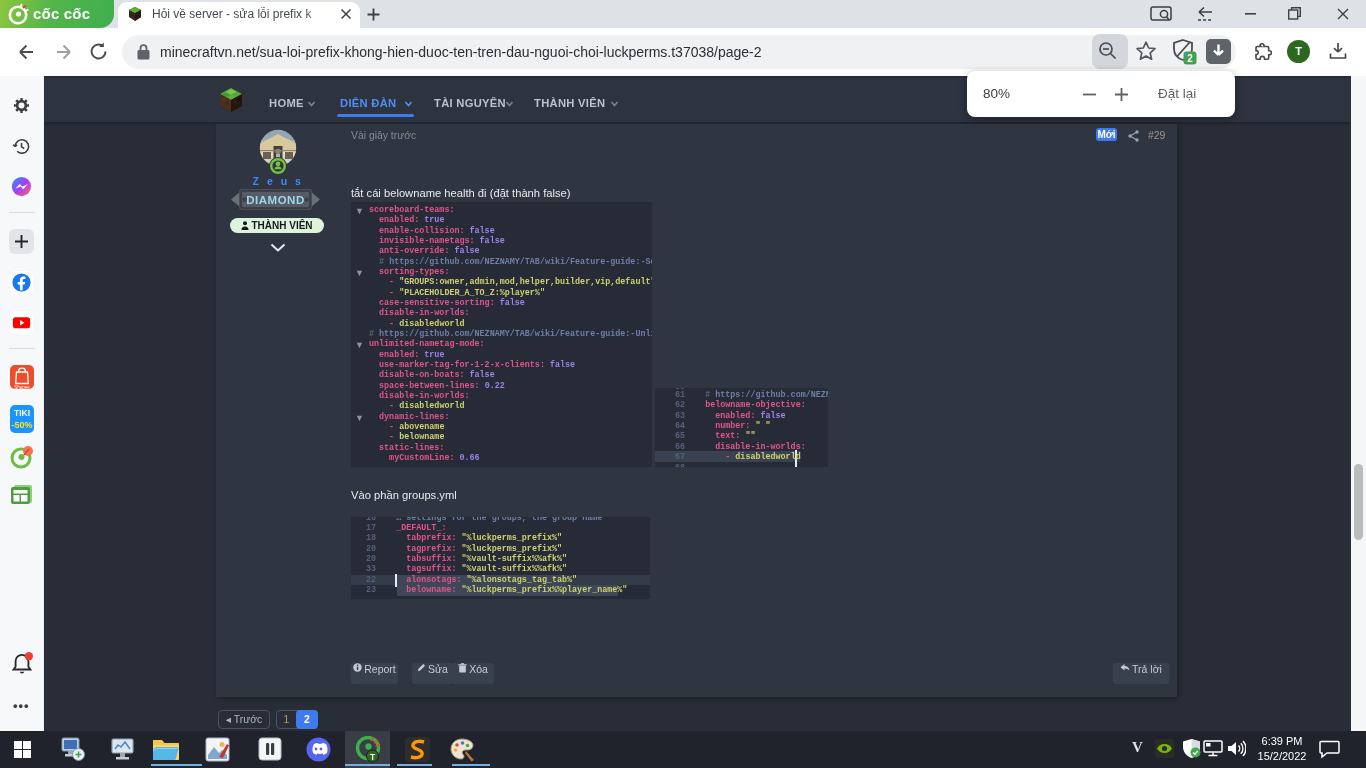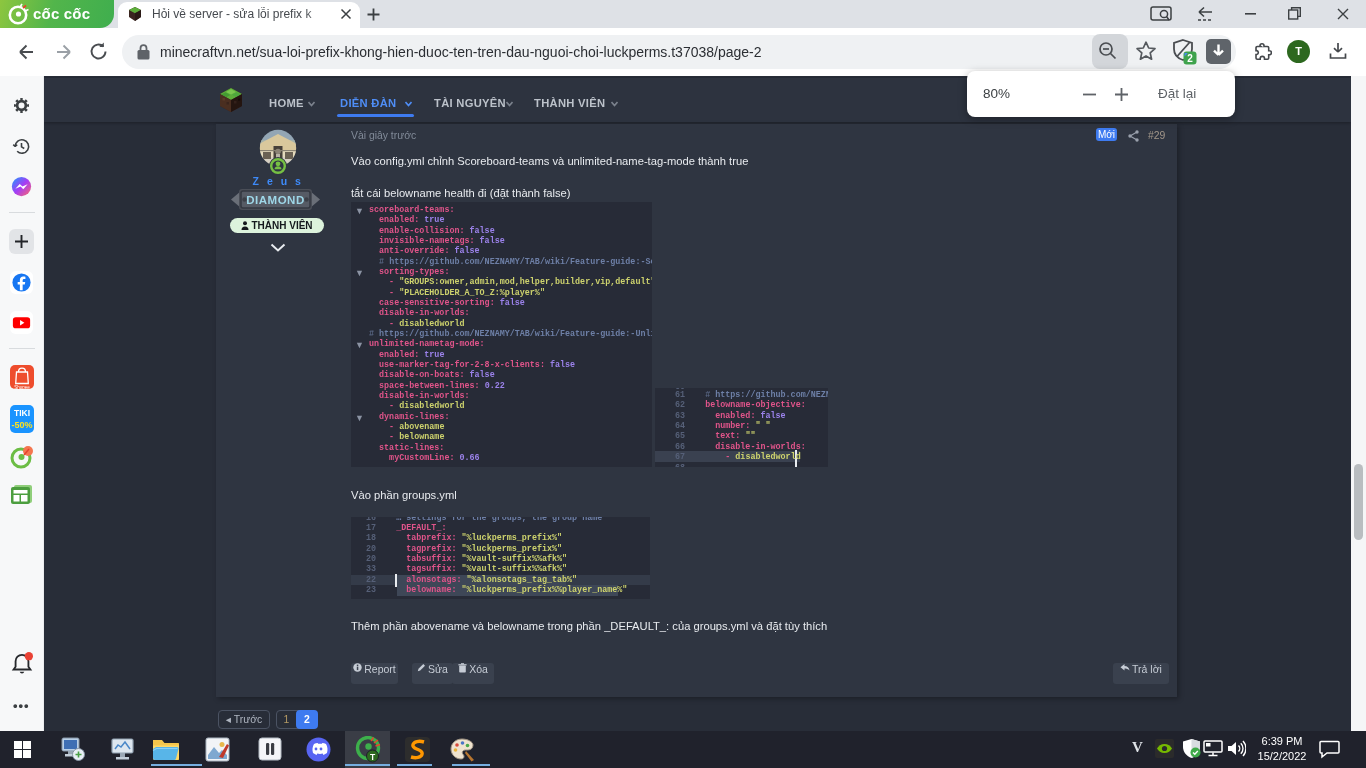--- a/index.html
+++ b/index.html
@@ -42,21 +42,21 @@
 #zeus { position:absolute; left:0px; top:51px; width:124px; text-align:center; color:#3e8af8; font-weight:bold;
   font-size:10.5px; letter-spacing:2.5px; }
 #diamond { position:absolute; left:15px; top:63px; width:89px; height:25px; }
 #tvpill { position:absolute; left:14px; top:94px; width:94px; height:15px; background:#ddf3dc; border-radius:8px;
   font-size:10px; font-weight:bold; color:#14181c; text-align:center; line-height:15px; }
 
 .w { color:#e8ebef; font-size:11.2px; }
 #ts { position:absolute; left:135px; top:6px; font-size:10.4px; color:#828b99; }
 #meta29 { position:absolute; left:932px; top:6px; font-size:10.4px; color:#a2978a; }
 #moi { position:absolute; left:880px; top:4px; width:21px; height:13px; background:#3e7bf0; border-radius:3px;
-  color:#fff; font-size:10px; font-weight:normal; text-align:center; line-height:13px; }
+  color:#fff; font-size:10px; font-weight:bold; text-align:center; line-height:13px; }
 .codebg { position:absolute; background:#272b37; }
 pre { font-family:"Liberation Mono",monospace; font-size:8.4px; font-weight:bold; line-height:10.33px; }
 .k { color:#e0548a; } .v { color:#9b82ea; } .s { color:#cdd26d; } .c { color:#5a6886; }
 .cu { color:#6d7fa6; } .n { color:#566078; } .fold { color:#8b93a3; }
 .btn { position:absolute; top:539px; height:21px; background:#3a414e; border-radius:3px; color:#c6ccd5;
   font-size:10.5px; display:flex; align-items:flex-start; justify-content:center; white-space:nowrap; }
 
 .pgbtn { position:absolute; top:634px; height:19px; border:1px solid #4b5363; border-radius:4px;
   color:#aeb5c0; font-size:10.4px; line-height:17px; text-align:center; }
 
@@ -308,21 +308,20 @@
    </svg>
    <div id="ts">Vài giây trước</div>
    <div id="moi">Mới</div>
    <svg style="position:absolute;left:912px;top:6px" width="11" height="12" viewBox="0 0 11 12">
     <circle cx="9" cy="2" r="1.7" fill="#9aa1ad"></circle>
         <circle cx="9" cy="10" r="1.7" fill="#9aa1ad"></circle>
         <circle cx="2" cy="6" r="1.7" fill="#9aa1ad"></circle>
     <path d="M2 6 L9 2 M2 6 L9 10" stroke="#9aa1ad" stroke-width="1.2"></path>
    </svg>
    <div id="meta29">#29</div>
-   <div class="w" style="position:absolute;left:135px;top:31px">Vào config.yml chỉnh Scoreboard-teams và unlimited-name-tag-mode thành true</div>
    <div class="w" style="position:absolute;left:135px;top:63px">tắt cái belowname health đi (đặt thành false)</div>
    <div class="codebg" id="code1" style="left:135px;top:78px;width:301px;height:265px;overflow:hidden">
 <div class="fold" style="position:absolute;left:4px;top:4px;font-size:9px">▼</div>
 <div class="fold" style="position:absolute;left:4px;top:66px;font-size:9px">▼</div>
 <div class="fold" style="position:absolute;left:4px;top:138px;font-size:9px">▼</div>
 <div class="fold" style="position:absolute;left:4px;top:211px;font-size:9px">▼</div>
 <pre style="position:absolute;left:18px;top:3px"><span class="k">scoreboard-teams:</span>
   <span class="k">enabled:</span> <span class="v">true</span>
   <span class="k">enable-collision:</span> <span class="v">false</span>
   <span class="k">invisible-nametags:</span> <span class="v">false</span>
@@ -330,21 +329,21 @@
   <span class="c"># </span><span class="cu">https://github.com/NEZNAMY/TAB/wiki/Feature-guide:-Sort</span>
   <span class="k">sorting-types:</span>
     <span class="k">-</span> <span class="s">"GROUPS:owner,admin,mod,helper,builder,vip,default"</span>
     <span class="k">-</span> <span class="s">"PLACEHOLDER_A_TO_Z:%player%"</span>
   <span class="k">case-sensitive-sorting:</span> <span class="v">false</span>
   <span class="k">disable-in-worlds:</span>
     <span class="k">-</span> <span class="s">disabledworld</span>
 <span class="c"># </span><span class="cu">https://github.com/NEZNAMY/TAB/wiki/Feature-guide:-Unli</span>
 <span class="k">unlimited-nametag-mode:</span>
   <span class="k">enabled:</span> <span class="v">true</span>
-  <span class="k">use-marker-tag-for-2-8-x-clients:</span> <span class="v">false</span>
+  <span class="k">use-marker-tag-for-1-2-x-clients:</span> <span class="v">false</span>
   <span class="k">disable-on-boats:</span> <span class="v">false</span>
   <span class="k">space-between-lines:</span> <span class="v">0.22</span>
   <span class="k">disable-in-worlds:</span>
     <span class="k">-</span> <span class="s">disabledworld</span>
   <span class="k">dynamic-lines:</span>
     <span class="k">-</span> <span class="s">abovename</span>
     <span class="k">-</span> <span class="s">belowname</span>
   <span class="k">static-lines:</span>
     <span class="k">myCustomLine:</span> <span class="v">0.66</span></pre>
    </div>
@@ -369,21 +368,20 @@
 <div style="position:absolute;left:44px;top:57px;width:1.5px;height:13px;background:#e8ebef"></div>
 <pre style="position:absolute;left:15px;top:-4.3px"><span class="n">16</span>    <span class="cu">… settings for the groups, the group name</span>
 <span class="n">17</span>    <span class="k">_DEFAULT_:</span>
 <span class="n">18</span>      <span class="k">tabprefix:</span> <span class="s">"%luckperms_prefix%"</span>
 <span class="n">20</span>      <span class="k">tagprefix:</span> <span class="s">"%luckperms_prefix%"</span>
 <span class="n">20</span>      <span class="k">tabsuffix:</span> <span class="s">"%vault-suffix%%afk%"</span>
 <span class="n">33</span>      <span class="k">tagsuffix:</span> <span class="s">"%vault-suffix%%afk%"</span>
 <span class="n">22</span>      <span class="k">alonsotags:</span> <span class="s">"%alonsotags_tag_tab%"</span>
 <span class="n">23</span>      <span class="k">belowname:</span> <span class="s">"%luckperms_prefix%%player_name%"</span></pre>
    </div>
-   <div class="w" style="position:absolute;left:135px;top:496px">Thêm phần abovename và belowname trong phần _DEFAULT_: của groups.yml và đặt tùy thích</div>
    <div class="btn" style="left:135px;width:47px"><svg width="9" height="9" viewBox="0 0 9 9" style="margin-right:2px">
           <circle cx="4.5" cy="4.5" r="4.2" fill="#c6ccd5"></circle>
           <rect x="3.8" y="3.7" width="1.5" height="3.4" fill="#3a414e"></rect>
           <rect x="3.8" y="1.6" width="1.5" height="1.5" fill="#3a414e"></rect>
         </svg>Report</div>
    <div class="btn" style="left:196px;width:41px"><svg width="9" height="9" viewBox="0 0 9 9" style="margin-right:2px">
           <path d="M0.8 8.2 L1.5 5.8 L6.3 1 L8 2.7 L3.2 7.5 Z" fill="#c6ccd5"></path>
         </svg>Sửa</div>
    <div class="btn" style="left:236px;width:42px"><svg width="9" height="10" viewBox="0 0 9 10" style="margin-right:2px">
           <rect x="1.2" y="2.5" width="6.6" height="7" rx="0.8" fill="#c6ccd5"></rect>

